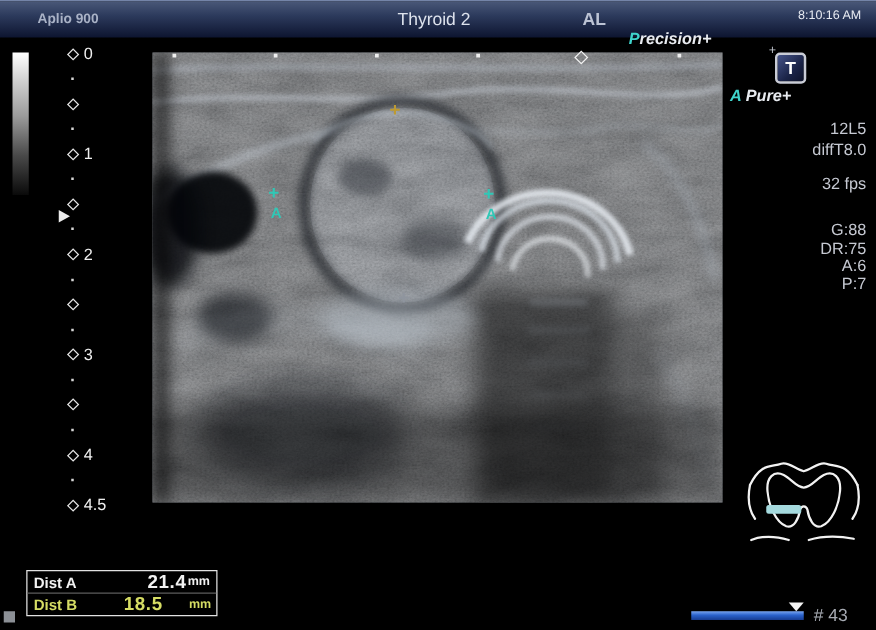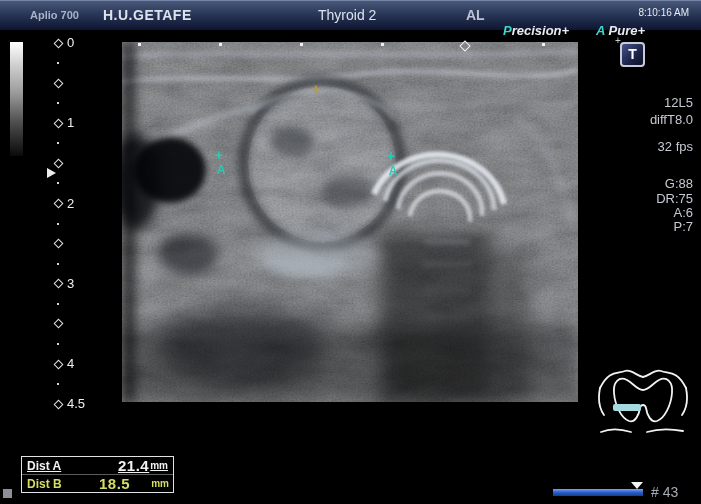--- a/index.html
+++ b/index.html
@@ -14,21 +14,21 @@
   .device{left:30px;top:8px;font-size:11px;font-weight:bold;color:#a9b2c6;}
   .institution{left:103px;top:6px;font-size:14px;font-weight:bold;color:#dde2ec;letter-spacing:.5px;}
   .preset{left:318px;top:6px;font-size:14px;font-weight:normal;color:#dde2ec;}
   .probeapp{left:466px;top:6px;font-size:14px;font-weight:bold;color:#bcc3d4;}
   .clock{right:12px;top:6px;font-size:10px;color:#e8ebf2;}
 
   
   .badge{position:absolute;top:23px;font-size:13px;font-weight:bold;font-style:italic;
          color:#e8ebf0;white-space:nowrap;}
   #badge-precision{left:503px;}
-  #badge-pure{left:596px;}
+  #badge-pure{left:584px;margin-top:46px;}
   .badge .cy{color:#3fd4cc;}
 
   
   #graybar{position:absolute;left:10px;top:42px;width:13px;height:114px;
     background:linear-gradient(to bottom,#ffffff 0%,#d0d0d0 20%,#9a9a9a 45%,#4a4a4a 72%,#0a0a0a 100%);}
 
   
   #ruler{position:absolute;left:0;top:0;width:110px;height:504px;}
   .rdiamond{position:absolute;width:5px;height:5px;border:1px solid #e4e4e4;
             transform:rotate(45deg);background:transparent;}
@@ -72,22 +72,21 @@
   .mrow+.mrow{border-top:1px solid #5c5c5c;gap:20px;}
   .mlabel{font-size:12px;font-weight:bold;flex:0 0 52px;}
   .mval{flex:1;text-align:right;font-size:15px;font-weight:bold;letter-spacing:.5px;}
   .munit{font-size:10px;font-weight:bold;margin-left:1px;}
   #graysquare{position:absolute;left:3px;top:489px;width:9px;height:9px;background:#8c9096;}
 </style>
 </head>
 <body>
 
 <div id="titlebar">
-  <span class="t device">Aplio 700</span>
-  <span class="t institution">H.U.GETAFE</span>
+  <span class="t device">Aplio 900</span>
   <span class="t preset">Thyroid 2</span>
   <span class="t probeapp">AL</span>
   <span class="t clock">8:10:16 AM</span>
 </div>
 
 <div class="badge" id="badge-precision"><span class="cy">P</span><span>recision+</span></div>
 <div class="badge" id="badge-pure"><span class="cy">A</span><span> Pure+</span></div>
 
 <div id="graybar"></div>
 <div id="ruler">
@@ -226,21 +225,21 @@
     </g>
     <rect x="16" y="44" width="28" height="7" rx="2" fill="#a5dade"></rect>
   </svg>
 </div>
 
 <div id="framebar"></div>
 <div id="frametri"></div>
 <div id="framenum"># 43</div>
 
 <div id="measurebox">
-    <div class="mrow" style="color: rgb(242, 242, 242); text-decoration: underline;">
+    <div class="mrow" style="color: rgb(242, 242, 242);">
       <span class="mlabel">Dist A</span>
       <span class="mval">21.4</span>
       <span class="munit">mm</span>
     </div>
     <div class="mrow" style="color: rgb(214, 221, 100);">
       <span class="mlabel">Dist B</span>
       <span class="mval">18.5</span>
       <span class="munit">mm</span>
     </div>
   </div>

